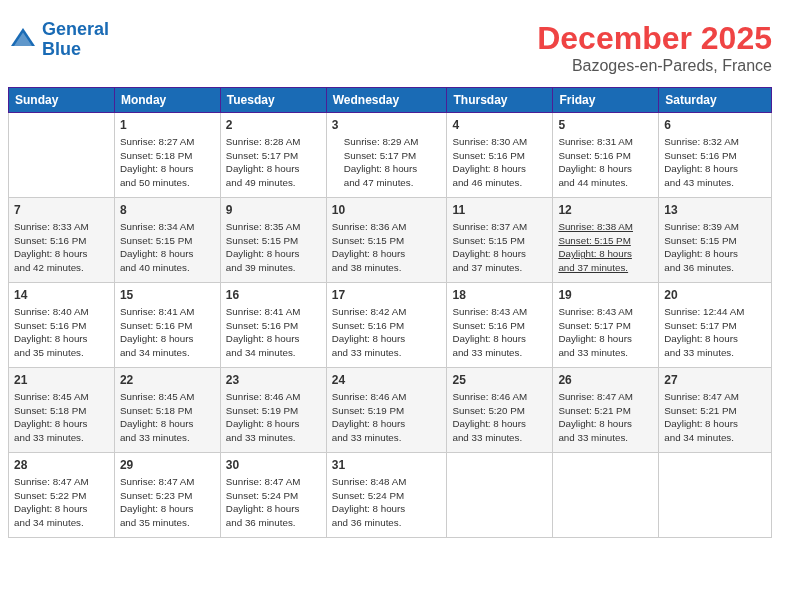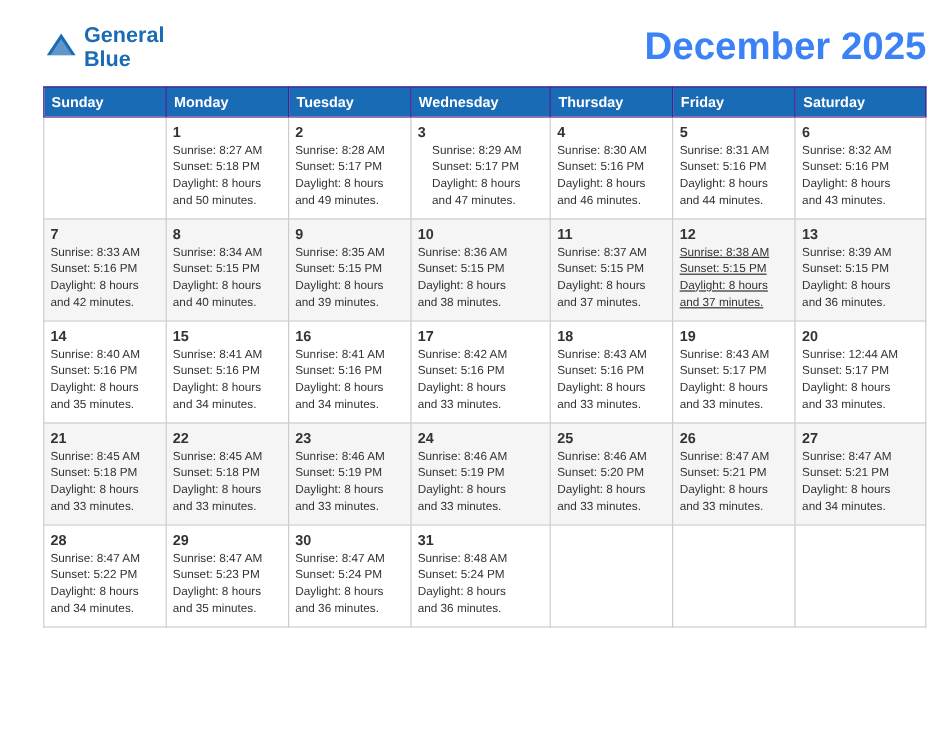--- a/index.html
+++ b/index.html
@@ -5,21 +5,21 @@
     * { box-sizing: border-box; margin: 0; padding: 0; }
     body {
       font-family: Arial, sans-serif;
       background: #fff;
       width: 792px;
       height: 612px;
       overflow: hidden;
     }
     .container {
       width: 792px;
-      padding: 20px 20px 10px 36px;
+      padding: 20px 20px 10px 8px;
     }
     .header-area {
       display: flex;
       justify-content: space-between;
       align-items: flex-start;
       margin-bottom: 12px;
     }
     .logo {
       display: flex;
       align-items: center;
@@ -35,21 +35,21 @@
     .logo-icon {
       width: 30px;
       height: 30px;
     }
     .title-area {
       text-align: right;
     }
     .month-title {
       font-size: 32px;
       font-weight: bold;
-      color: #3b82f6;
+      color: #ef4444;
     }
     .location-title {
       font-size: 16px;
       color: #555;
     }
     table {
       width: 100%;
       border-collapse: collapse;
       font-size: 10.5px;
     }
@@ -97,20 +97,21 @@
         <polygon points="20,4 36,28 4,28" fill="#1a6bb5"></polygon>
         <polygon points="20,10 32,28 8,28" fill="#fff" opacity="0.3"></polygon>
       </svg>
       <div class="logo-text">
         <div><span>General</span></div>
         <div><span style="color:#1a6bb5">Blue</span></div>
       </div>
     </div>
     <div class="title-area">
       <div class="month-title">December 2025</div>
+      <div class="location-title">Bazoges-en-Pareds, France</div>
     </div>
   </div>
 
   <table>
     <thead>
       <tr>
       <th>Sunday</th>
           <th>Monday</th>
           <th>Tuesday</th>
           <th>Wednesday</th>

